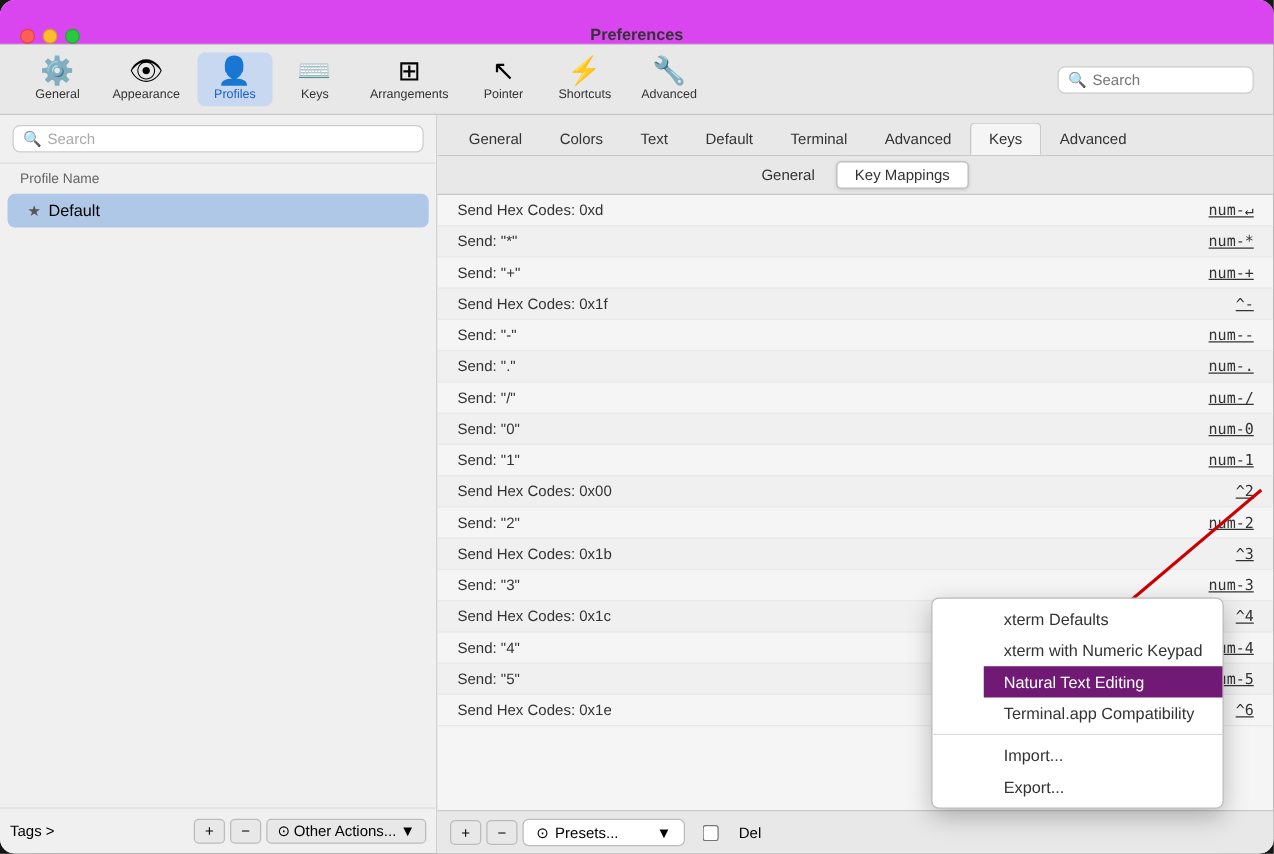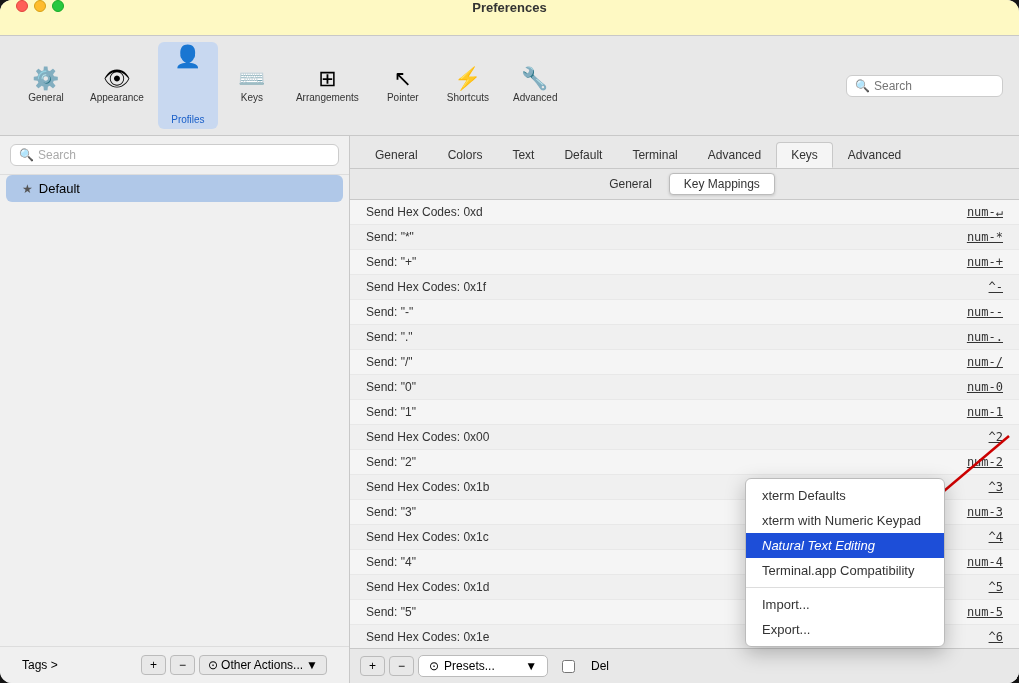--- a/index.html
+++ b/index.html
@@ -17,24 +17,24 @@
       height: 683px;
       background: #ececec;
       border-radius: 12px;
       overflow: hidden;
       box-shadow: 0 20px 60px rgba(0,0,0,0.6);
       display: flex;
       flex-direction: column;
     }
     
     .titlebar {
-      background: #fef9c3;
+      background: #d946ef;
       height: 36px;
       display: flex;
-      align-items: flex-start;
+      align-items: flex-end;
       padding: 0 16px;
       border-bottom: 1px solid #c8c8c8;
       position: relative;
     }
     .traffic-lights {
       display: flex;
       gap: 6px;
       align-items: center;
     }
     .traffic-light {
@@ -158,21 +158,21 @@
       cursor: pointer;
       border-radius: 6px;
       margin: 0 6px;
     }
     .profile-item.selected {
       background: #b0c8e8;
     }
     .star-icon { color: #555; font-size: 12px; }
     .sidebar-bottom {
       margin-top: auto;
-      padding: 8px 22px;
+      padding: 8px 8px;
       border-top: 1px solid #ddd;
       display: flex;
       align-items: center;
       gap: 4px;
     }
     .sidebar-bottom-btn {
       background: #e8e8e8;
       border: 1px solid #bbb;
       border-radius: 4px;
       padding: 2px 8px;
@@ -301,25 +301,25 @@
       min-width: 200px;
       z-index: 100;
       padding: 4px 0;
       overflow: visible;
     }
     .menu-item {
       padding: 5px 16px;
       font-size: 13px;
       cursor: pointer;
       color: #333;
+      margin-left: 41px;
     }
     .menu-item.highlighted {
-      background: #1d4ed8;
+      background: #701a75;
       color: white;
-      font-style: italic;
     }
     .menu-separator {
       border: none;
       border-top: 1px solid #ddd;
       margin: 4px 0;
     }
     
     .keymappings::-webkit-scrollbar { width: 8px; }
     .keymappings::-webkit-scrollbar-track { background: transparent; }
     .keymappings::-webkit-scrollbar-thumb { background: #bbb; border-radius: 4px; }
@@ -342,21 +342,21 @@
     <div class="toolbar-item">
       <span class="toolbar-icon">⚙️</span>
       <span class="toolbar-label">General</span>
     </div>
     <div class="toolbar-item">
       <span class="toolbar-icon">👁</span>
       <span class="toolbar-label">Appearance</span>
     </div>
     <div class="toolbar-item active">
       <span class="toolbar-icon" style="color:#1a5fc8;">👤</span>
-      <span class="toolbar-label" style="color:#1a5fc8;margin-top:44px;">Profiles</span>
+      <span class="toolbar-label" style="color:#1a5fc8;">Profiles</span>
     </div>
     <div class="toolbar-item">
       <span class="toolbar-icon">⌨️</span>
       <span class="toolbar-label">Keys</span>
     </div>
     <div class="toolbar-item">
       <span class="toolbar-icon">⊞</span>
       <span class="toolbar-label">Arrangements</span>
     </div>
     <div class="toolbar-item">
@@ -379,20 +379,21 @@
 
   <div class="content">
 
     <div class="sidebar">
       <div class="sidebar-search">
         <div class="sidebar-search-box">
           <span style="color:#aaa;font-size:12px;">🔍</span>
           <input type="text" placeholder="Search" style="">
         </div>
       </div>
+      <div class="profile-name-header">Profile Name</div>
       <div class="profile-item selected">
         <span class="star-icon">★</span>
         <span>Default</span>
       </div>
       <div class="sidebar-bottom">
         <span style="font-size:12px;cursor:pointer;">Tags &gt;</span>
         <span style="flex:1"></span>
         <button class="bottom-btn">+</button>
         <button class="bottom-btn">−</button>
         <button class="sidebar-bottom-btn">
@@ -496,24 +497,20 @@
   </div>
           <div class="key-row">
     <span class="key-action">Send Hex Codes: 0x1c</span>
     <span class="key-binding">^4</span>
   </div>
           <div class="key-row">
     <span class="key-action">Send: "4"</span>
     <span class="key-binding">num-4</span>
   </div>
           <div class="key-row">
-    <span class="key-action">Send Hex Codes: 0x1d</span>
-    <span class="key-binding">^5</span>
-  </div>
-          <div class="key-row">
     <span class="key-action">Send: "5"</span>
     <span class="key-binding">num-5</span>
   </div>
           <div class="key-row">
     <span class="key-action">Send Hex Codes: 0x1e</span>
     <span class="key-binding">^6</span>
   </div>
         </div>
 
       <svg style="position:absolute;right:0;top:290px;width:280px;height:200px;pointer-events:none;overflow:visible;">

